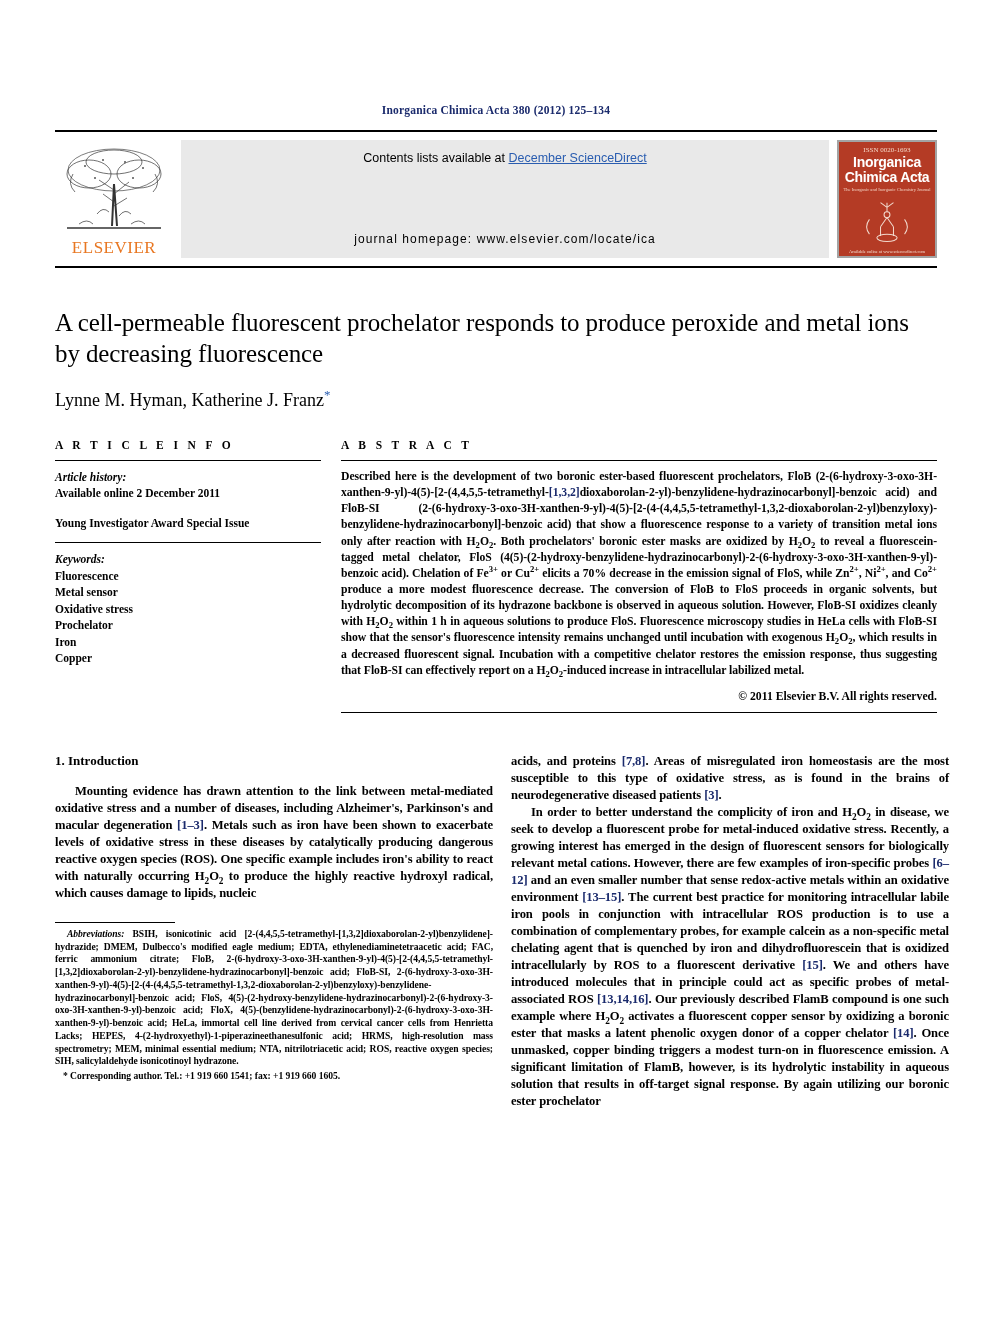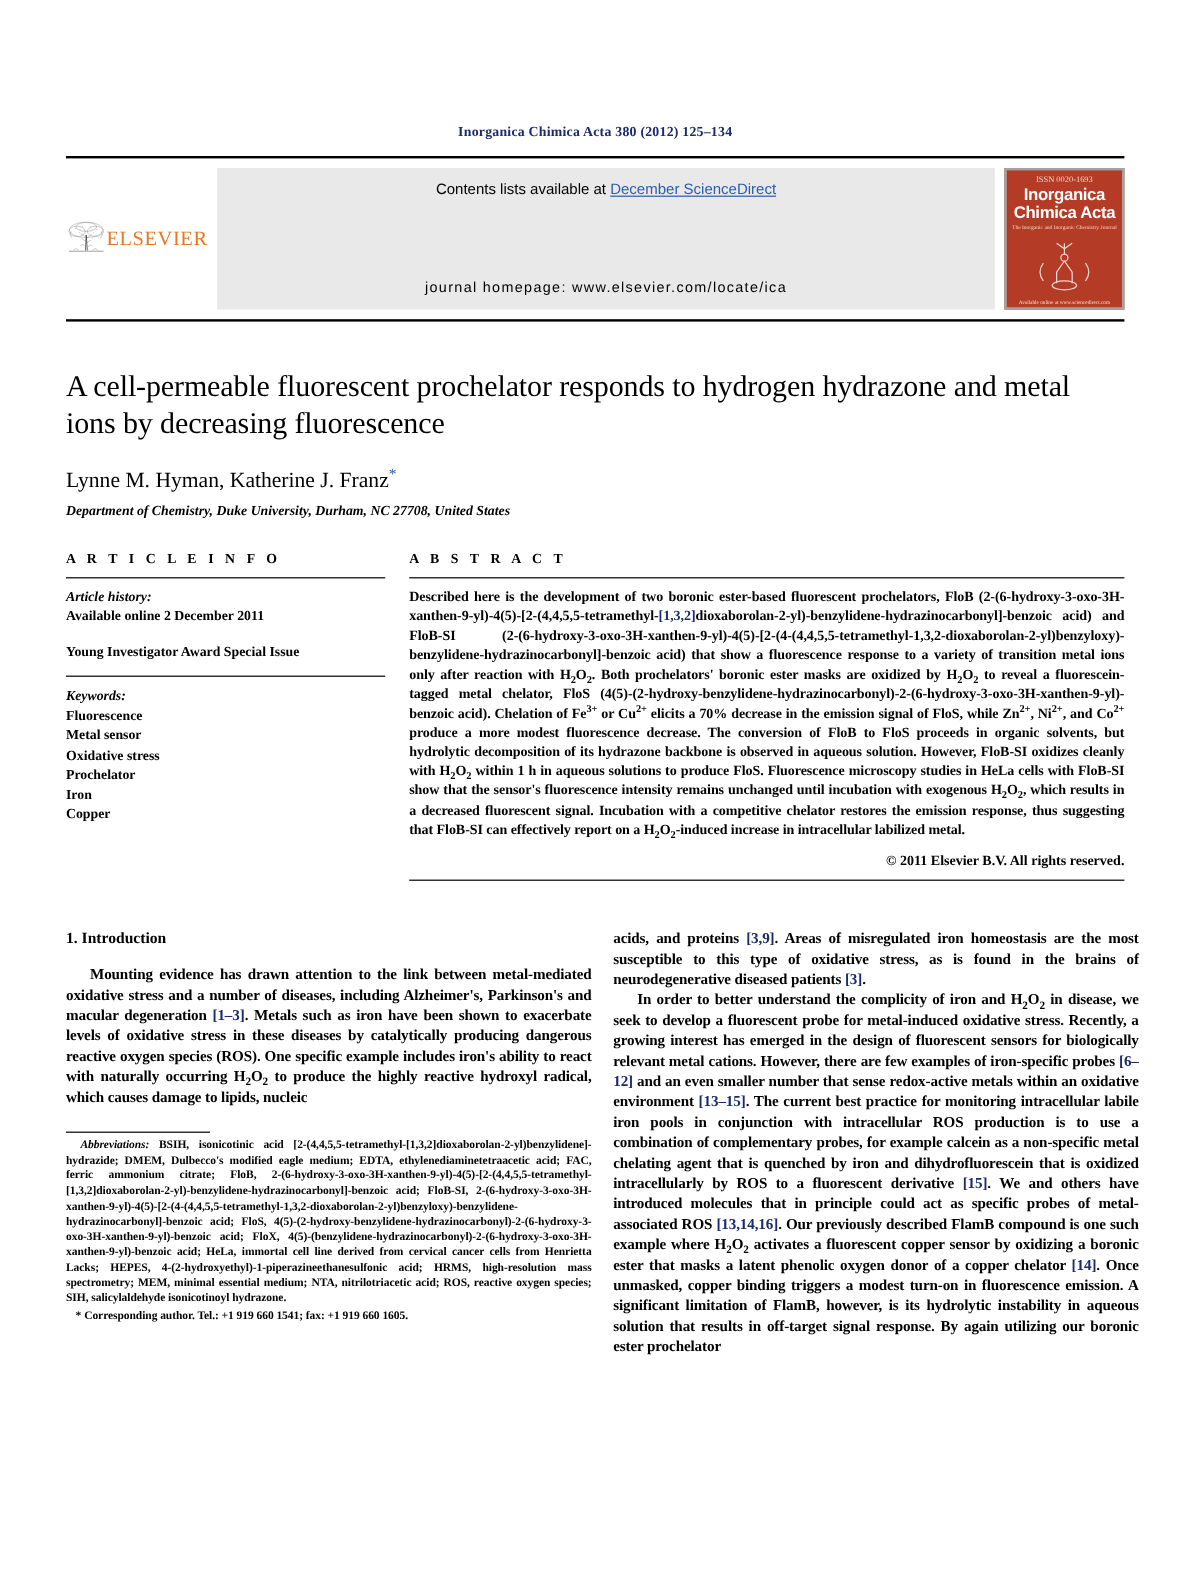--- a/index.html
+++ b/index.html
@@ -25,21 +25,21 @@
 
   
   .banner-wrap { margin: 14px 55px 0 55px; }
   .rule-top { border-top: 2px solid #000; }
   .banner {
     display: flex; align-items: stretch;
     height: 118px; margin-top: 8px;
   }
   .elsevier-logo {
     width: 118px; flex: 0 0 118px;
-    display: flex; align-items: center;
+    display: flex; flex-direction: column; align-items: center;
     justify-content: flex-end; padding-bottom: 2px;
   }
   .tree-svg { display:block; }
   .elsevier-word {
     font-family: "Liberation Serif", serif;
     font-size: 17px; letter-spacing: .5px; color: #E87722;
     font-weight: normal; line-height: 1; margin-top: 1px;
   }
   .banner-center {
     flex: 1 1 auto; background: #e9e9e9;
@@ -189,25 +189,24 @@
           </g>
         </svg>
         <div class="cover-foot">Available online at www.sciencedirect.com</div>
       </div>
 
     </div>
     <div class="rule-top" style="margin-top:8px;"></div>
   </div>
 
   <div class="titleblock">
-    <h1 class="title">A cell-permeable fluorescent prochelator responds to hydrogen hydrazone and metal ions by decreasing fluorescence</h1>
+    <h1 class="title">A cell-permeable fluorescent prochelator responds to produce peroxide and metal ions by decreasing fluorescence</h1>
     <div class="authors">
       <span>Lynne M. Hyman, Katherine J. Franz</span><span class="star">*</span>
     </div>
-    <div class="affil">Department of Chemistry, Duke University, Durham, NC 27708, United States</div>
   </div>
 
   <div class="infoblock">
 
     <div class="col-info">
       <div class="sec-head">A R T I C L E    I N F O</div>
       <div class="hr"></div>
       <div class="meta">
         <div class="lbl">Article history:</div>
         <div><b>Available online 2 December 2011</b></div>
@@ -248,19 +247,19 @@
         <span>BSIH, isonicotinic acid [2-(4,4,5,5-tetramethyl-[1,3,2]dioxaborolan-2-yl)benzylidene]-hydrazide; DMEM, Dulbecco's modified eagle medium; EDTA, ethylenediaminetetraacetic acid; FAC, ferric ammonium citrate; FloB, 2-(6-hydroxy-3-oxo-3H-xanthen-9-yl)-4(5)-[2-(4,4,5,5-tetramethyl-[1,3,2]dioxaborolan-2-yl)-benzylidene-hydrazinocarbonyl]-benzoic acid; FloB-SI, 2-(6-hydroxy-3-oxo-3H-xanthen-9-yl)-4(5)-[2-(4-(4,4,5,5-tetramethyl-1,3,2-dioxaborolan-2-yl)benzyloxy)-benzylidene-hydrazinocarbonyl]-benzoic acid; FloS, 4(5)-(2-hydroxy-benzylidene-hydrazinocarbonyl)-2-(6-hydroxy-3-oxo-3H-xanthen-9-yl)-benzoic acid; FloX, 4(5)-(benzylidene-hydrazinocarbonyl)-2-(6-hydroxy-3-oxo-3H-xanthen-9-yl)-benzoic acid; HeLa, immortal cell line derived from cervical cancer cells from Henrietta Lacks; HEPES, 4-(2-hydroxyethyl)-1-piperazineethanesulfonic acid; HRMS, high-resolution mass spectrometry; MEM, minimal essential medium; NTA, nitrilotriacetic acid; ROS, reactive oxygen species; SIH, salicylaldehyde isonicotinoyl hydrazone.</span>
       </div>
       <div class="fn fn-star">
         <span>*</span>
         <span>Corresponding author. Tel.: +1 919 660 1541; fax: +1 919 660 1605.</span>
       </div>
 
     </div>
 
     <div class="bodycol">
-      <p class="bp" style="text-indent:0">acids, and proteins <span style="color:#1a2a6c">[3,9]</span>. Areas of misregulated iron homeostasis are the most susceptible to this type of oxidative stress, as is found in the brains of neurodegenerative diseased patients <span style="color:#1a2a6c">[3]</span>.</p>
+      <p class="bp" style="text-indent:0">acids, and proteins <span style="color:#1a2a6c">[7,8]</span>. Areas of misregulated iron homeostasis are the most susceptible to this type of oxidative stress, as is found in the brains of neurodegenerative diseased patients <span style="color:#1a2a6c">[3]</span>.</p>
       <p class="bp">In order to better understand the complicity of iron and H<sub>2</sub>O<sub>2</sub> in disease, we seek to develop a fluorescent probe for metal-induced oxidative stress. Recently, a growing interest has emerged in the design of fluorescent sensors for biologically relevant metal cations. However, there are few examples of iron-specific probes <span style="color:#1a2a6c">[6–12]</span> and an even smaller number that sense redox-active metals within an oxidative environment <span style="color:#1a2a6c">[13–15]</span>. The current best practice for monitoring intracellular labile iron pools in conjunction with intracellular ROS production is to use a combination of complementary probes, for example calcein as a non-specific metal chelating agent that is quenched by iron and dihydrofluorescein that is oxidized intracellularly by ROS to a fluorescent derivative <span style="color:#1a2a6c">[15]</span>. We and others have introduced molecules that in principle could act as specific probes of metal-associated ROS <span style="color:#1a2a6c">[13,14,16]</span>. Our previously described FlamB compound is one such example where H<sub>2</sub>O<sub>2</sub> activates a fluorescent copper sensor by oxidizing a boronic ester that masks a latent phenolic oxygen donor of a copper chelator <span style="color:#1a2a6c">[14]</span>. Once unmasked, copper binding triggers a modest turn-on in fluorescence emission. A significant limitation of FlamB, however, is its hydrolytic instability in aqueous solution that results in off-target signal response. By again utilizing our boronic ester prochelator</p>
     </div>
 
   </div>
 
 </div>
 
 </body></html>

